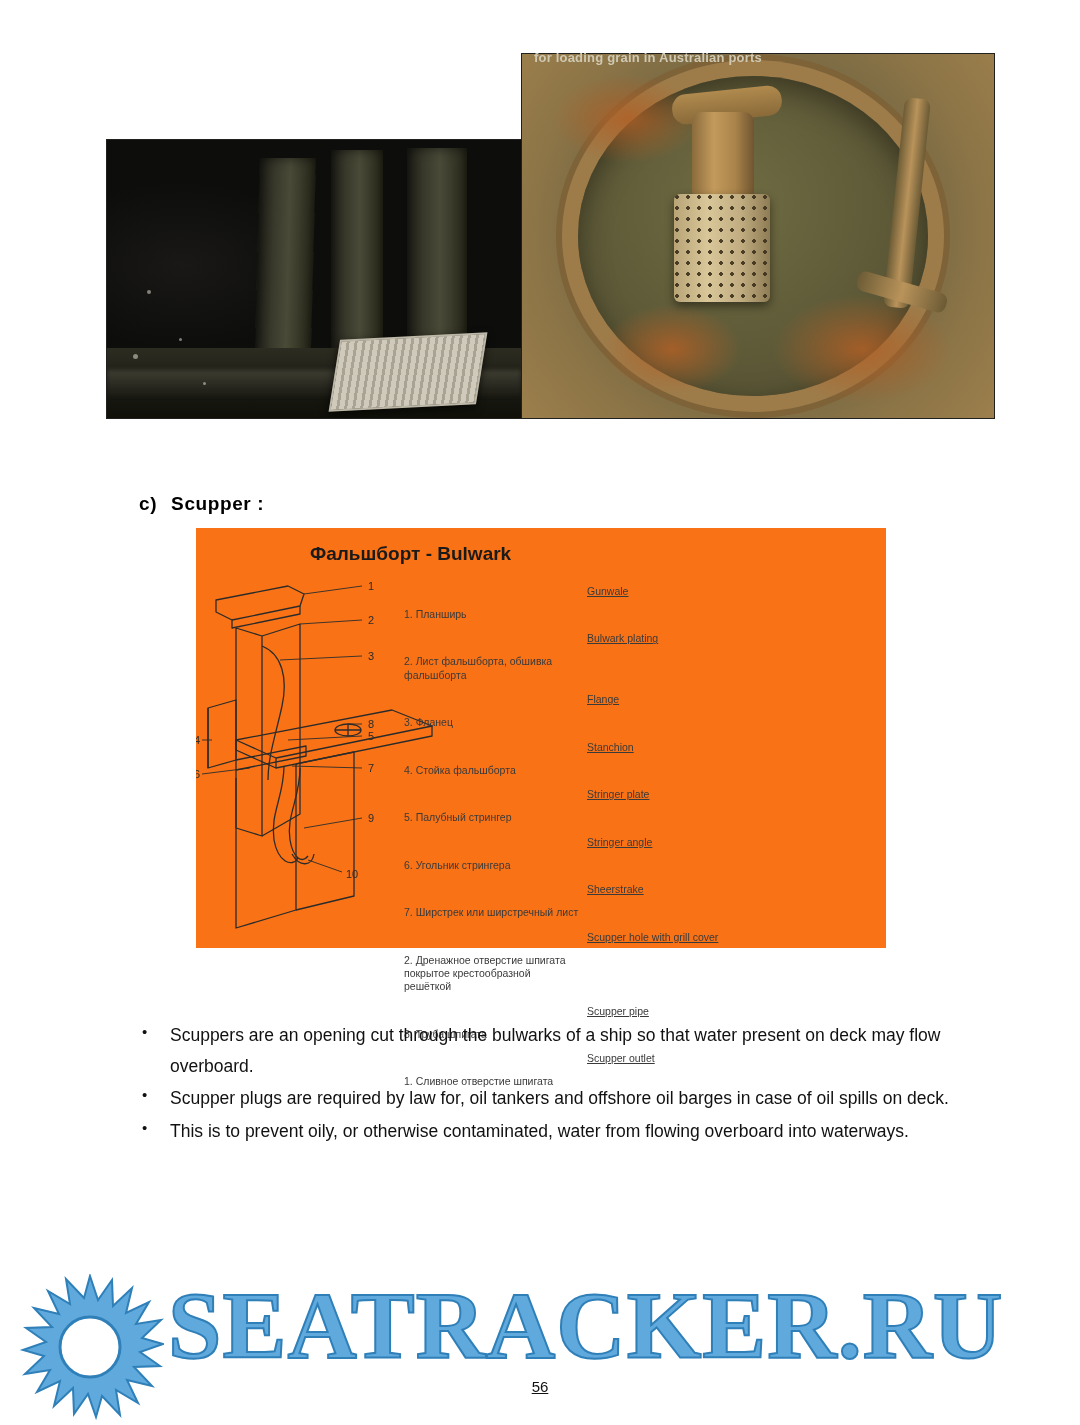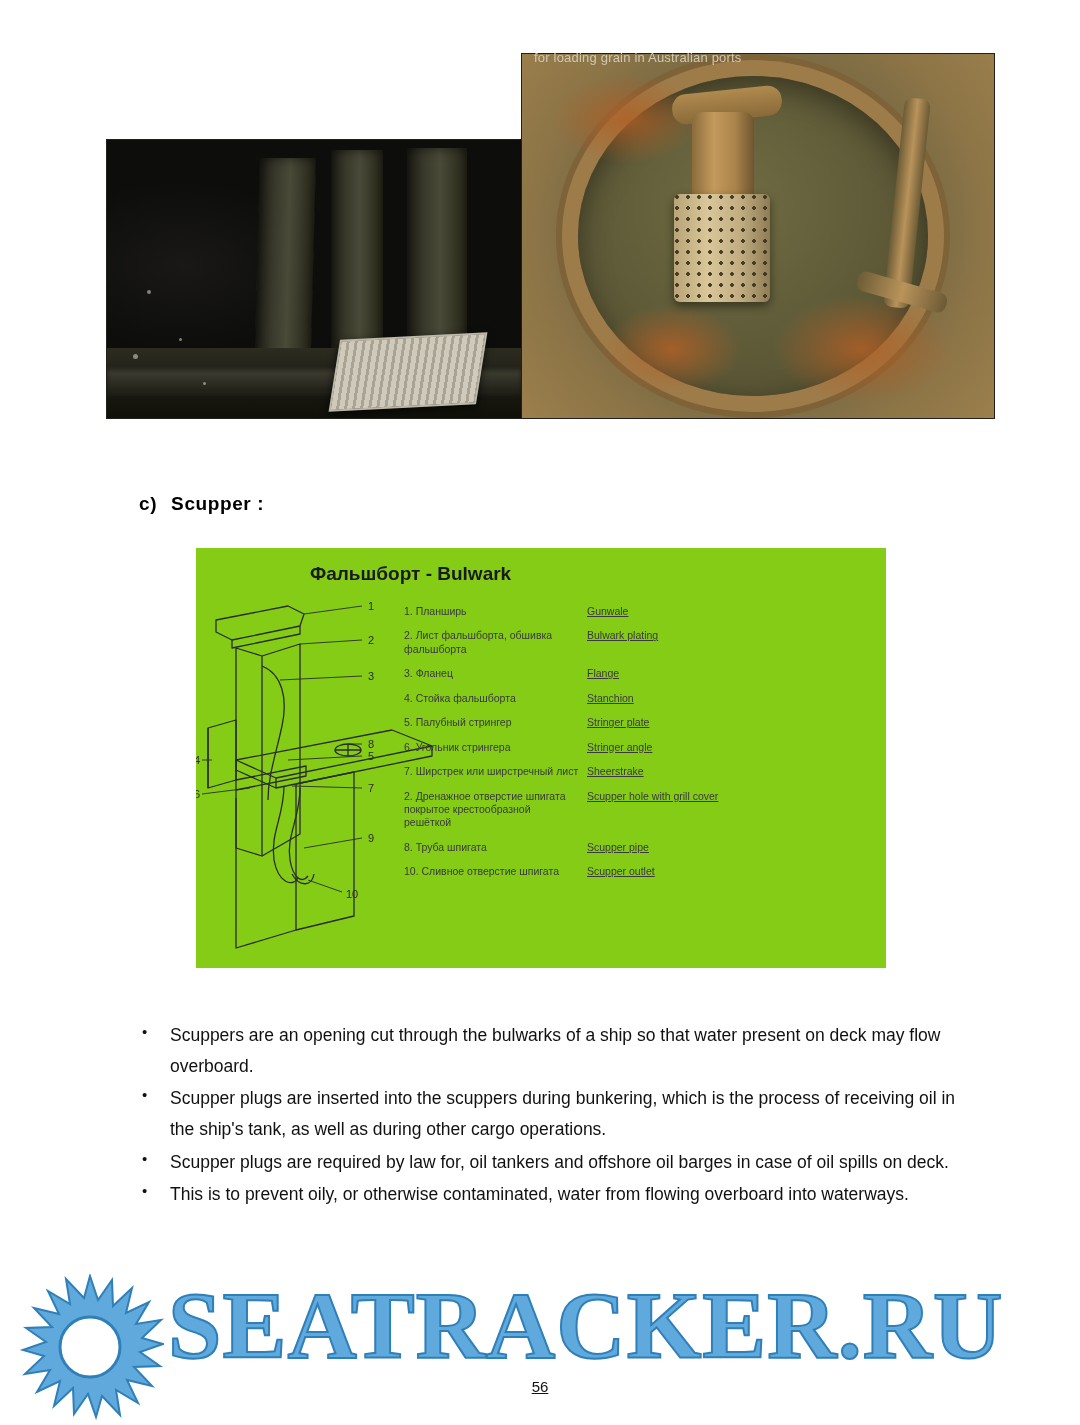--- a/index.html
+++ b/index.html
@@ -37,21 +37,21 @@
     left: 521px; top: 53px;
     width: 472px; height: 364px;
     border: 1px solid #20201e;
   }
   .photo-caption {
     position: absolute;
     left: 534px;
     top: 50px;
     width: 450px;
     font-size: 13px;
-    font-weight: normal;
+    font-weight: bold;
     color: #cfc9b4;
     letter-spacing: .2px;
     white-space: nowrap;
   }
 
   
   .pl-bg {
     position: absolute; inset: 0;
     background:
       radial-gradient(ellipse 200px 120px at 18% 45%, #191817 0%, #0d0d0c 70%),
@@ -143,23 +143,23 @@
     left: 139px; top: 493px;
     font-size: 19px;
     font-weight: bold;
     letter-spacing: .6px;
   }
   .section-heading .marker { margin-right: 14px; }
 
   
   .diagram {
     position: absolute;
-    left: 196px; top: 548px;
+    left: 196px; top: 528px;
     width: 690px; height: 420px;
-    background: #84cc16;
+    background: #f97316;
   }
   .diagram-title {
     position: absolute;
     left: 114px; top: 15px;
     font-size: 19px;
     font-weight: bold;
     color: #1a1a1a;
   }
   .diagram svg { position: absolute; left: 0; top: 0; }
   .legend {
@@ -167,21 +167,21 @@
     left: 208px; top: 57px;
     width: 400px;
     font-size: 10.5px;
     line-height: 1.28;
     color: #3a3a3a;
   }
   .legend-row {
     display: flex;
     margin-bottom: 11px;
   }
-  .legend-ru { width: 175px; padding-right: 8px; }
+  .legend-ru { width: 175px; padding-right: 8px; margin-top: 23px; }
   .legend-en { width: 170px; text-decoration: underline; }
 
   
   .bullets {
     position: absolute;
     left: 134px; top: 1020px;
     width: 830px;
     font-size: 17.5px;
     line-height: 1.75;
     color: #111;
@@ -366,29 +366,28 @@
     </div>
     <div class="legend-row">
       <div class="legend-ru">2. Дренажное отверстие шпигата покрытое крестообразной решёткой</div>
       <div class="legend-en">Scupper hole with grill cover</div>
     </div>
     <div class="legend-row">
       <div class="legend-ru">8. Труба шпигата</div>
       <div class="legend-en">Scupper pipe</div>
     </div>
     <div class="legend-row">
-      <div class="legend-ru">10. Сливное отверстие шпигата</div>
+      <div class="legend-ru">1. Сливное отверстие шпигата</div>
       <div class="legend-en">Scupper outlet</div>
     </div>
   </div>
 </div>
 
 <div class="bullets">
   <div class="bullet">Scuppers are an opening cut through the bulwarks of a ship so that water present on deck may flow overboard.</div>
-  <div class="bullet">Scupper plugs are inserted into the scuppers during bunkering, which is the process of receiving oil in the ship's tank, as well as during other cargo operations.</div>
   <div class="bullet">Scupper plugs are required by law for, oil tankers and offshore oil barges in case of oil spills on deck.</div>
   <div class="bullet">This is to prevent oily, or otherwise contaminated, water from flowing overboard into waterways.</div>
 </div>
 
 <div class="page-number">56</div>
 
 <div class="watermark">
   <svg class="wm-sun" viewBox="0 0 148 148">
     <g fill="#5fa9dd" stroke="#2f7fb8" stroke-width="2">
       <path d="M74 2 L82 26 L96 6 L97 32 L116 14 L110 39 L133 28 L120 50 L145 46 L126 64 L147 70 L124 78 L144 92 L118 93 L136 112 L111 106 L122 129 L100 116 L104 141 L86 122 L80 143 L72 120 L58 140 L57 114 L38 132 L44 107 L21 118 L34 96 L9 100 L28 82 L7 76 L30 68 L10 54 L36 53 L18 34 L43 40 L32 17 L54 30 L50 5 L68 24 Z"></path>

